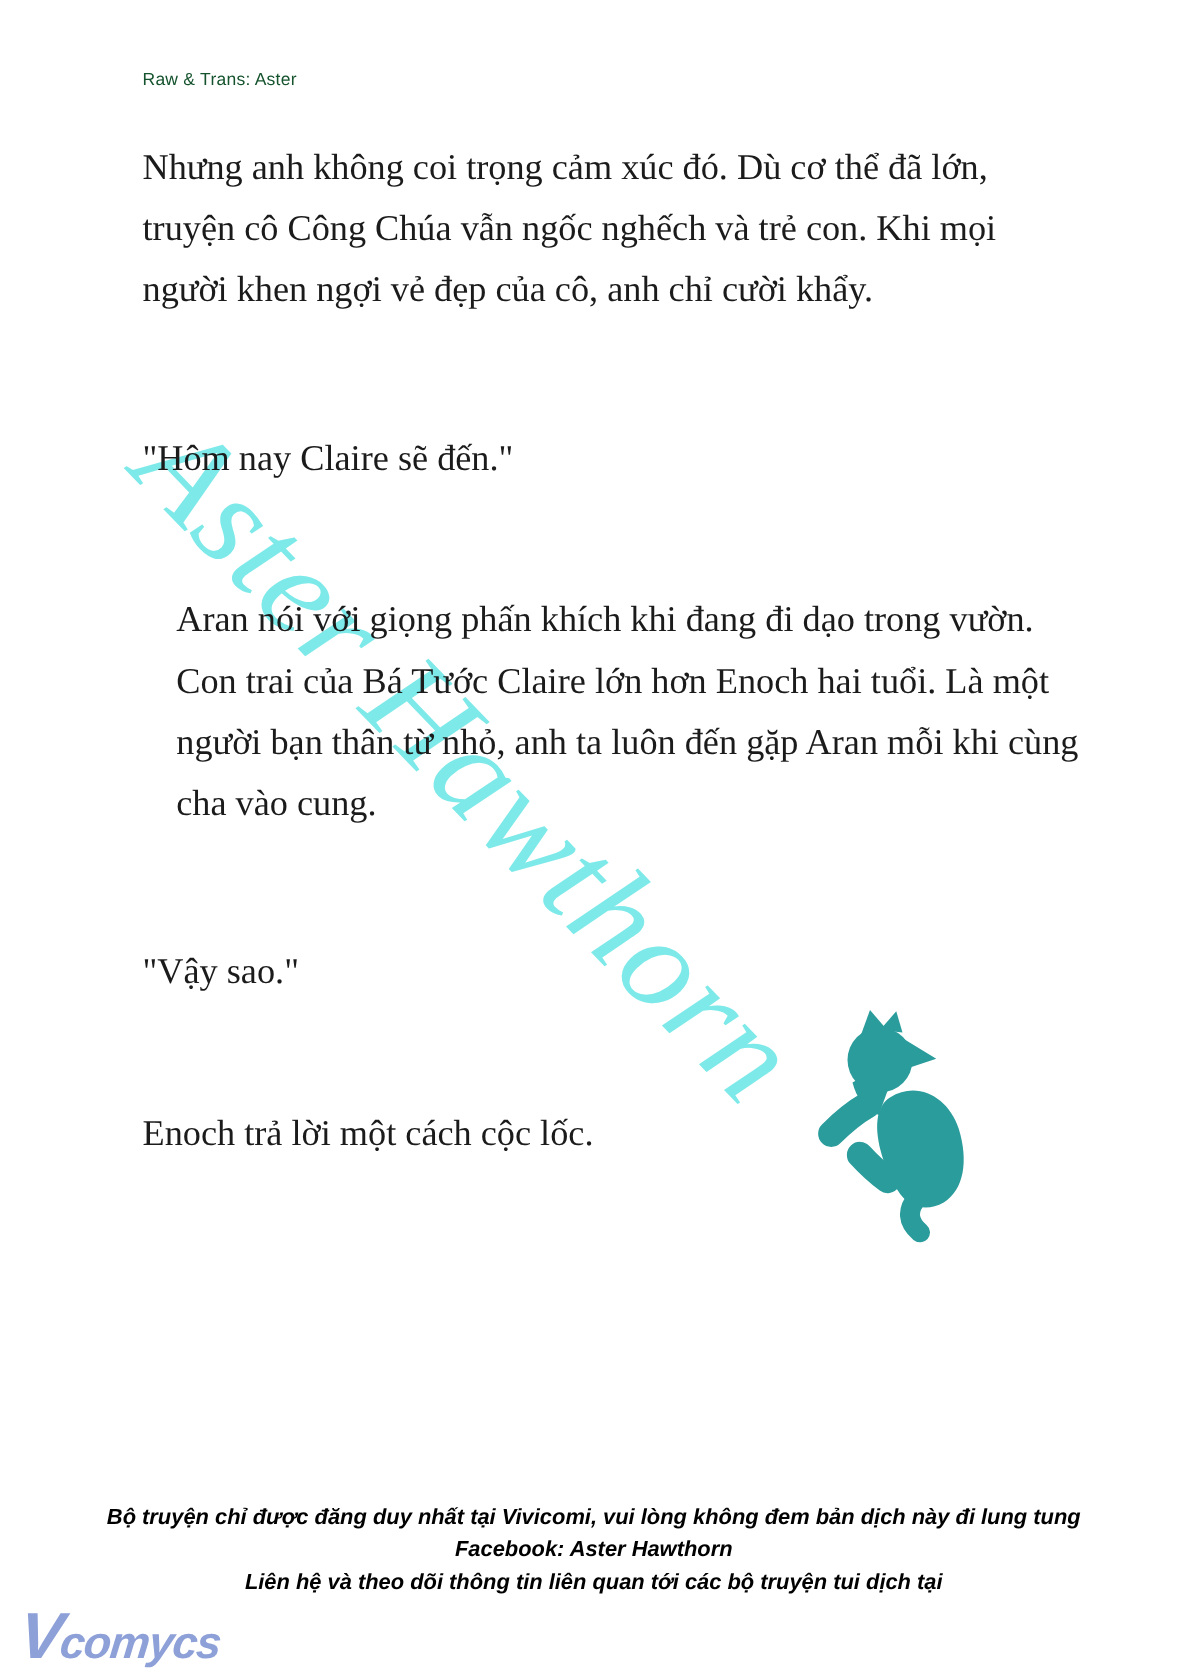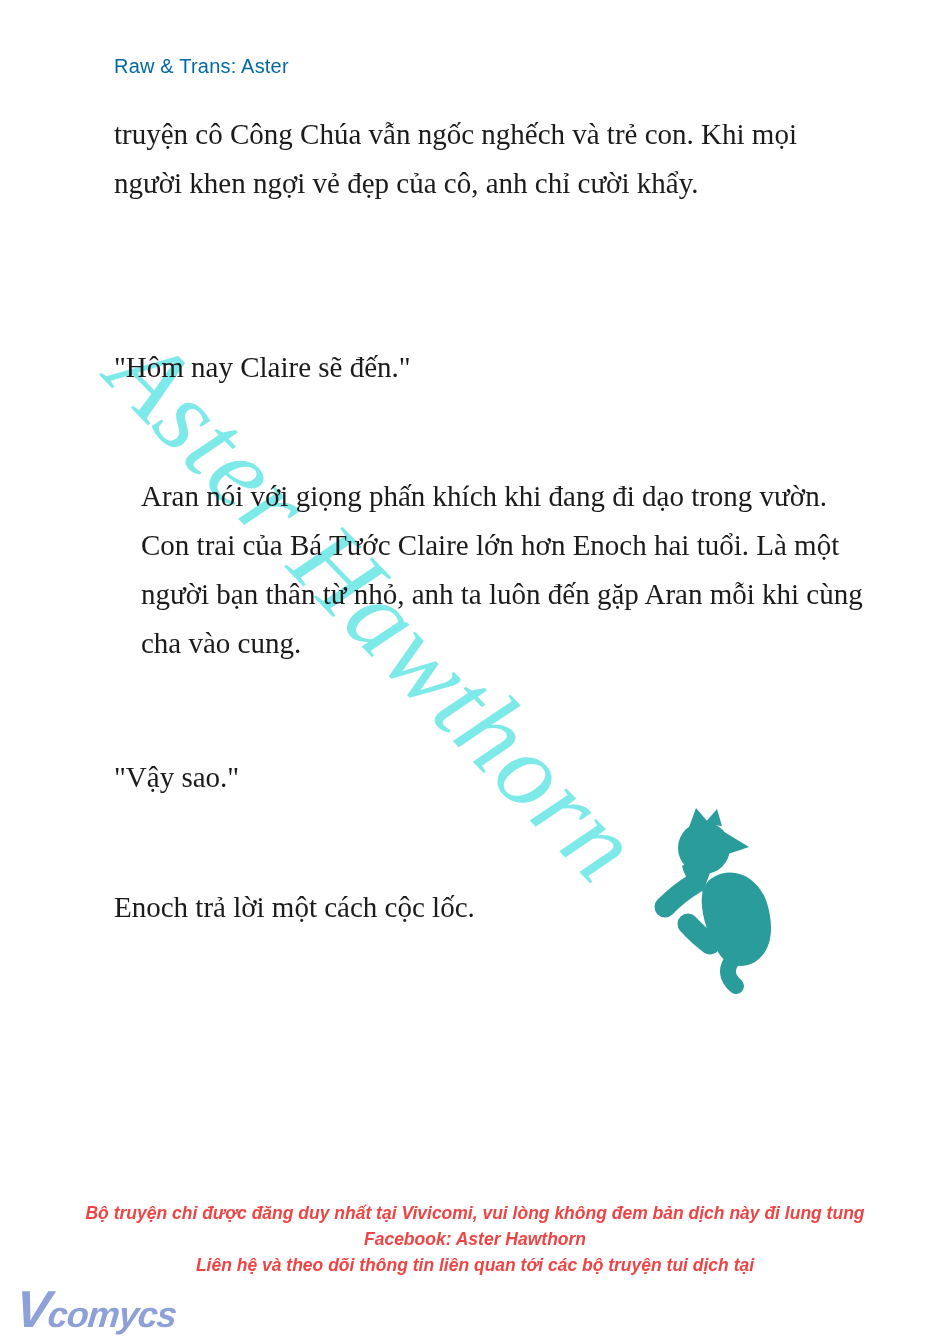--- a/index.html
+++ b/index.html
@@ -9,21 +9,21 @@
     position:relative;
     overflow:hidden;
     font-family:"Liberation Serif", serif;
     color:#1b1b1b;
   }
   .layer{position:absolute;}
   
   .credit{
     left:114px;top:55px;
     font-family:"Liberation Sans", sans-serif;
-    font-size:20px;color:#0369a1;
+    font-size:14px;color:#14532d;
     letter-spacing:.2px;
   }
   
   .watermark{
     left:172px;top:312px;
     font-size:106px;
     font-style:italic;
     font-family:"Liberation Serif", serif;
     white-space:nowrap;
     transform:rotate(46deg);
@@ -76,20 +76,21 @@
   .logo .rest{font-size:36px;letter-spacing:-1px;}
 </style>
 </head>
 <body>
 
 <div class="layer watermark" style="color:#7de9e9;">Aster Hawthorn</div>
 
 <div class="layer credit">Raw &amp; Trans: Aster</div>
 
 <div class="layer textblock b-p1">
+  <div class="line">Nhưng anh không coi trọng cảm xúc đó. Dù cơ thể đã lớn,</div>
   <div class="line">truyện cô Công Chúa vẫn ngốc nghếch và trẻ con. Khi mọi</div>
   <div class="line">người khen ngợi vẻ đẹp của cô, anh chỉ cười khẩy.</div>
 </div>
 
 <div class="layer textblock b-q1">
   <div class="line">"Hôm nay Claire sẽ đến."</div>
 </div>
 
 <div class="layer textblock b-p2">
   <div class="line">Aran nói với giọng phấn khích khi đang đi dạo trong vườn.</div>
@@ -129,21 +130,21 @@
 
       <path d="M46,78 Q32,86 17,101"></path>
 
       <path d="M40,118 Q51,130 62,138"></path>
     </g>
 
     <path d="M86,152 Q73,167 88,180" stroke="#2b9c9c" stroke-width="16" stroke-linecap="round" fill="none"></path>
   </svg>
 </div>
 
-<div class="layer footer" style="color:#ef4444;">
+<div class="layer footer" style="color:#000000;">
   <div>Bộ truyện chỉ được đăng duy nhất tại Vivicomi, vui lòng không đem bản dịch này đi lung tung</div>
   <div>Facebook: Aster Hawthorn</div>
   <div>Liên hệ và theo dõi thông tin liên quan tới các bộ truyện tui dịch tại</div>
 </div>
 
 <div class="layer logo" style="color:#8ea0d8;">
   <span class="v">V</span><span class="rest">comycs</span>
 </div>
 
 </body></html>

